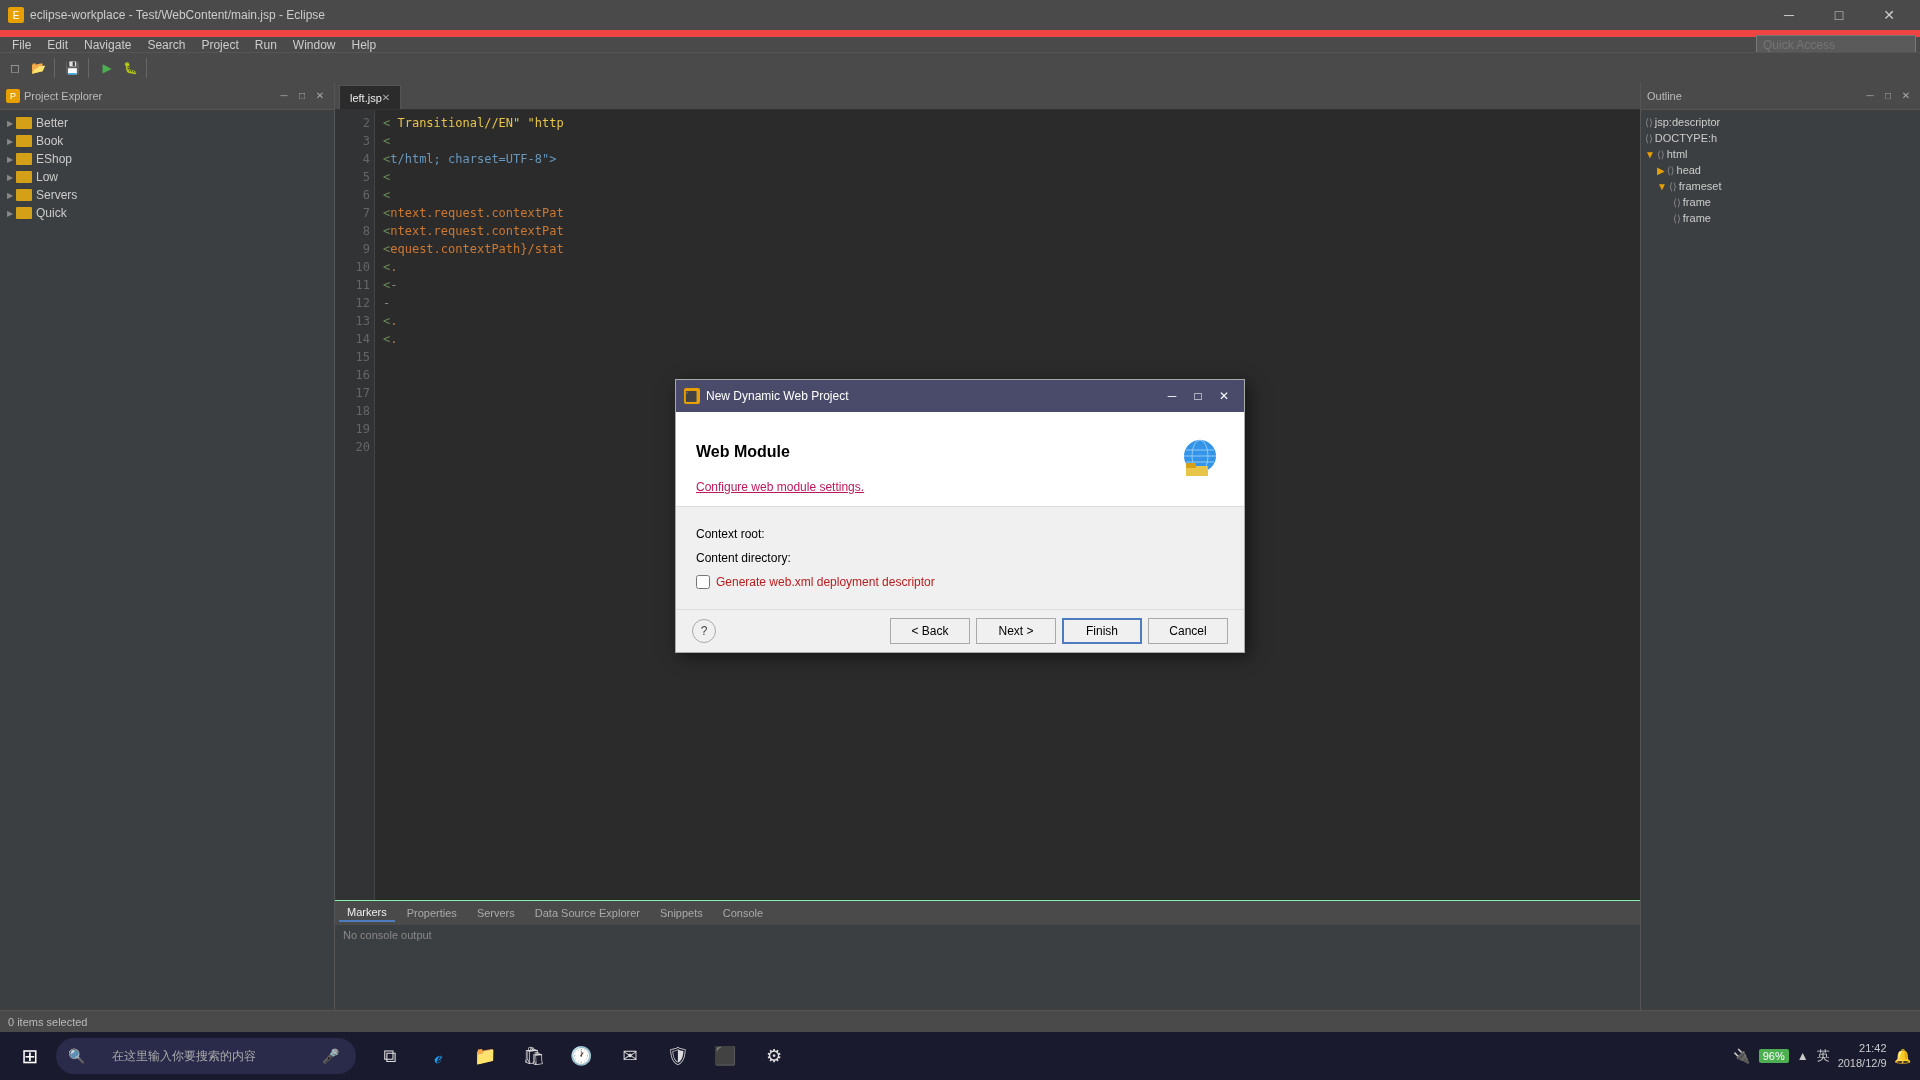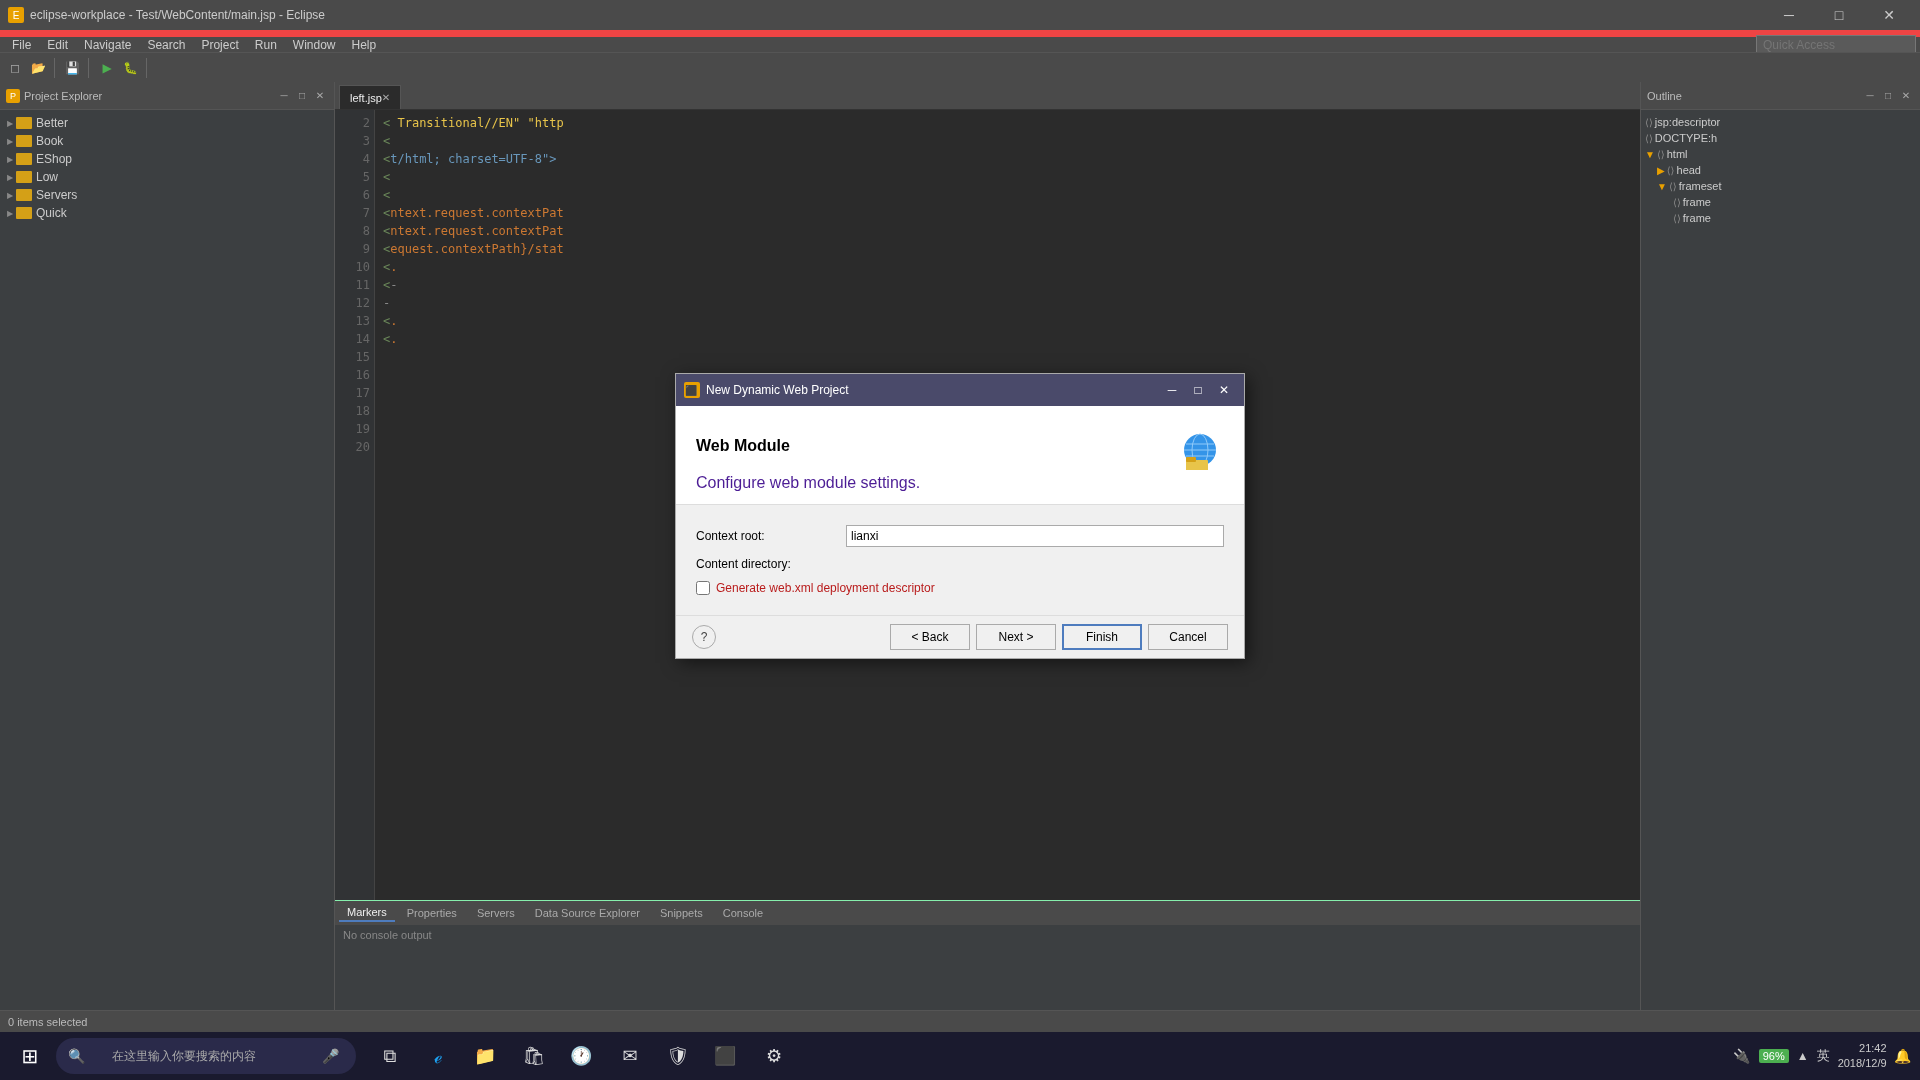--- a/index.html
+++ b/index.html
@@ -843,27 +843,26 @@
           <circle cx="24" cy="28" r="16" fill="#1e88e5" opacity="0.9"></circle>
           <ellipse cx="24" cy="28" rx="8" ry="16" fill="none" stroke="#90caf9" stroke-width="1"></ellipse>
           <line x1="8" y1="28" x2="40" y2="28" stroke="#90caf9" stroke-width="1"></line>
           <line x1="10" y1="22" x2="38" y2="22" stroke="#90caf9" stroke-width="1"></line>
           <line x1="10" y1="34" x2="38" y2="34" stroke="#90caf9" stroke-width="1"></line>
 
           <rect x="10" y="38" width="22" height="14" rx="1" fill="#e8c44a"></rect>
           <rect x="10" y="35" width="10" height="5" rx="1" fill="#d4a017"></rect>
         </svg>
       </div>
-      <span style="font-size:16px; color:#4c1d95;">Configure web module settings.</span>
+      <span style="font-size:12px; color:#be185d;text-decoration:underline;">Configure web module settings.</span>
     </div>
 
     <div class="modal-body">
       <div class="form-row">
         <label class="form-label">Context root:</label>
-        <input class="form-input" type="text" value="lianxi" style="">
       </div>
       <div class="form-row">
         <label class="form-label">Content directory:</label>
       </div>
       <div class="checkbox-row">
         <input type="checkbox" id="genxml" style="">
         <label class="checkbox-label" for="genxml">Generate web.xml deployment descriptor</label>
       </div>
     </div>
 

